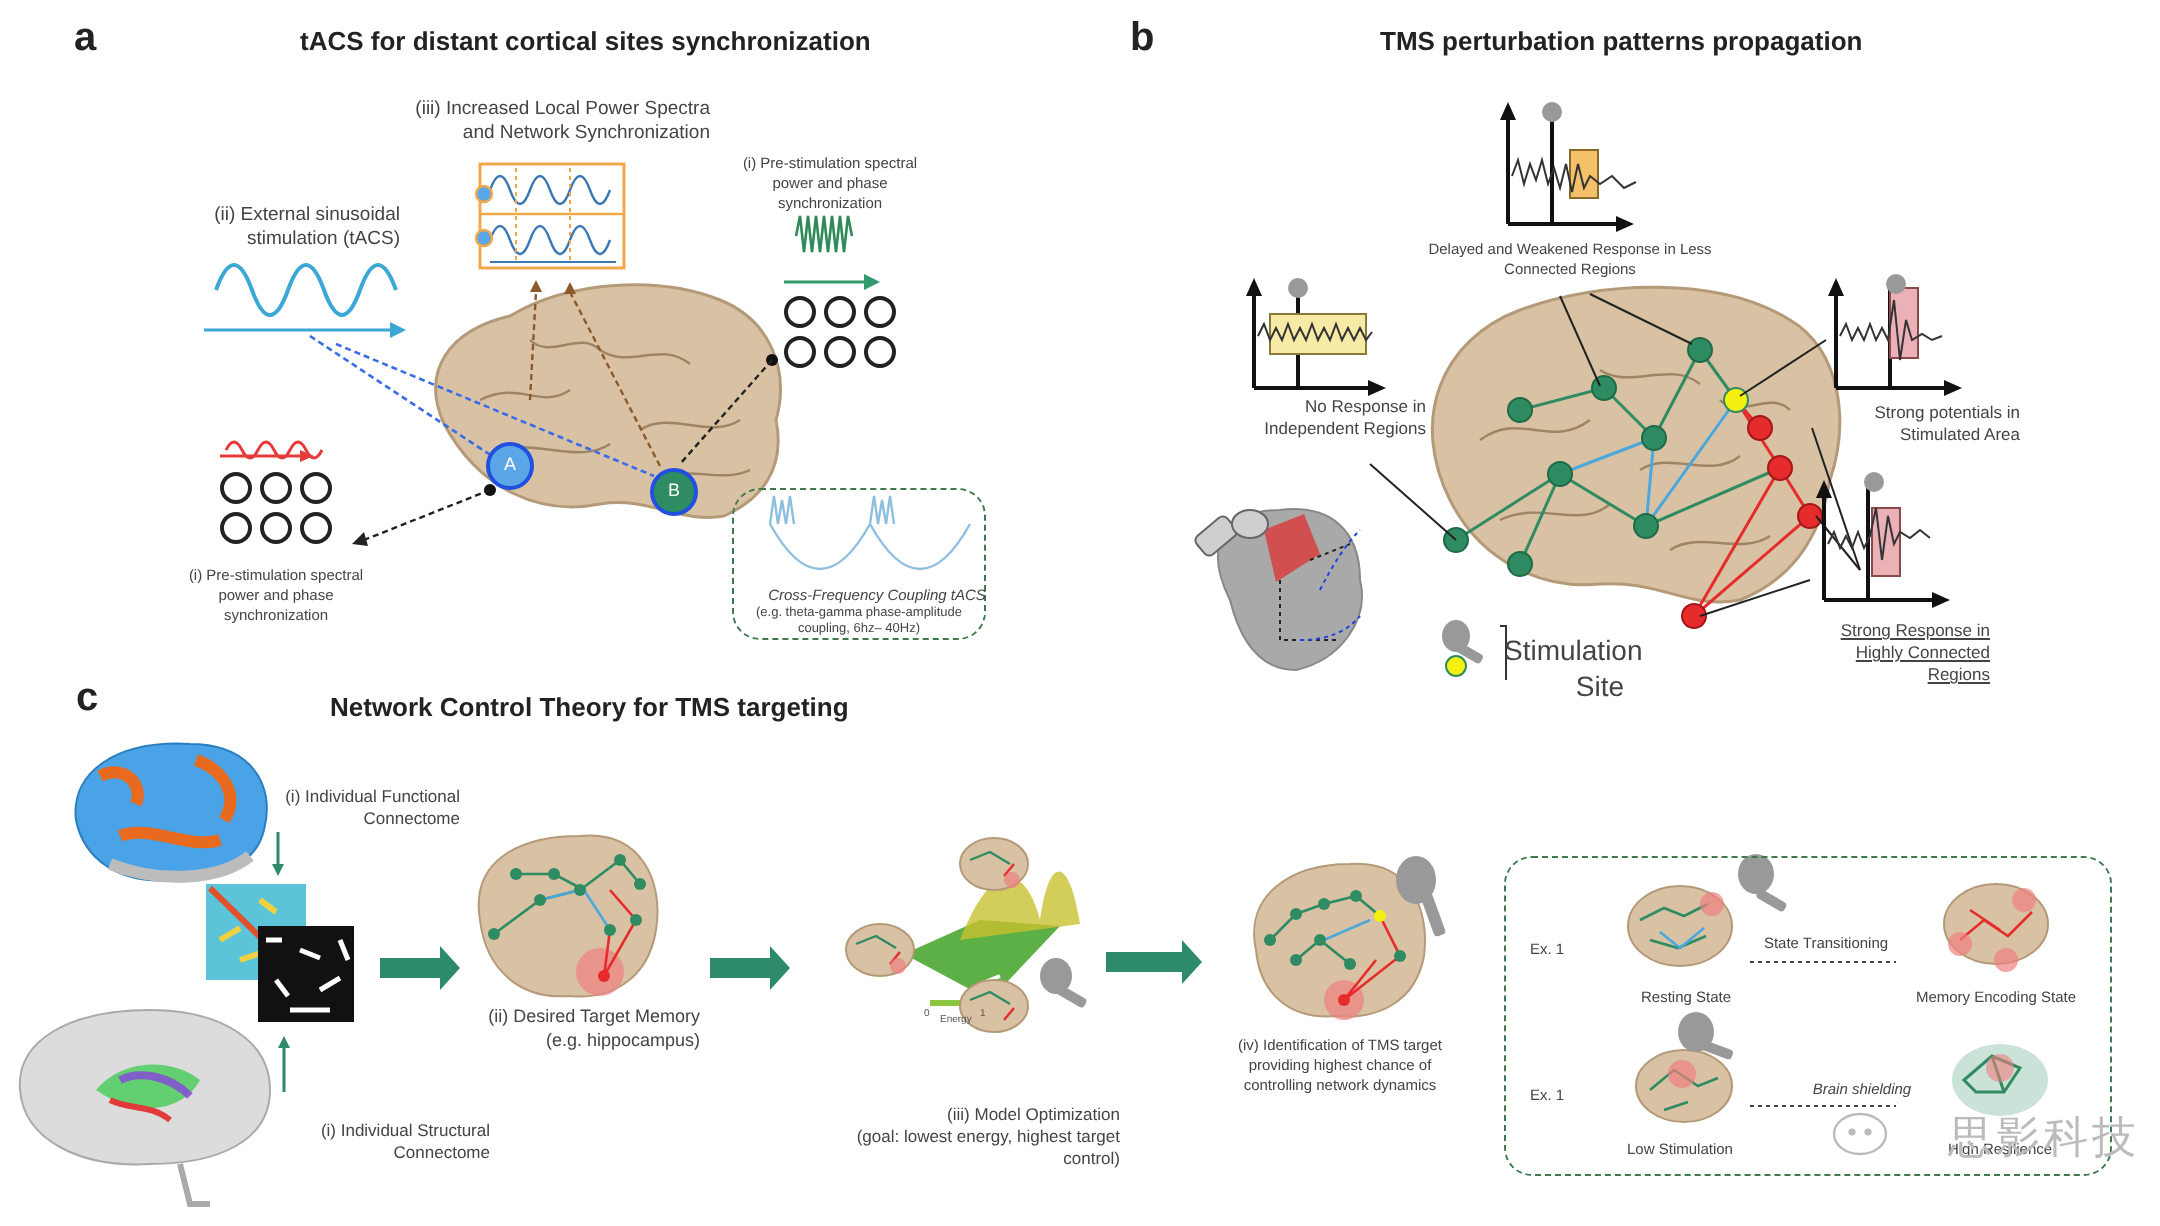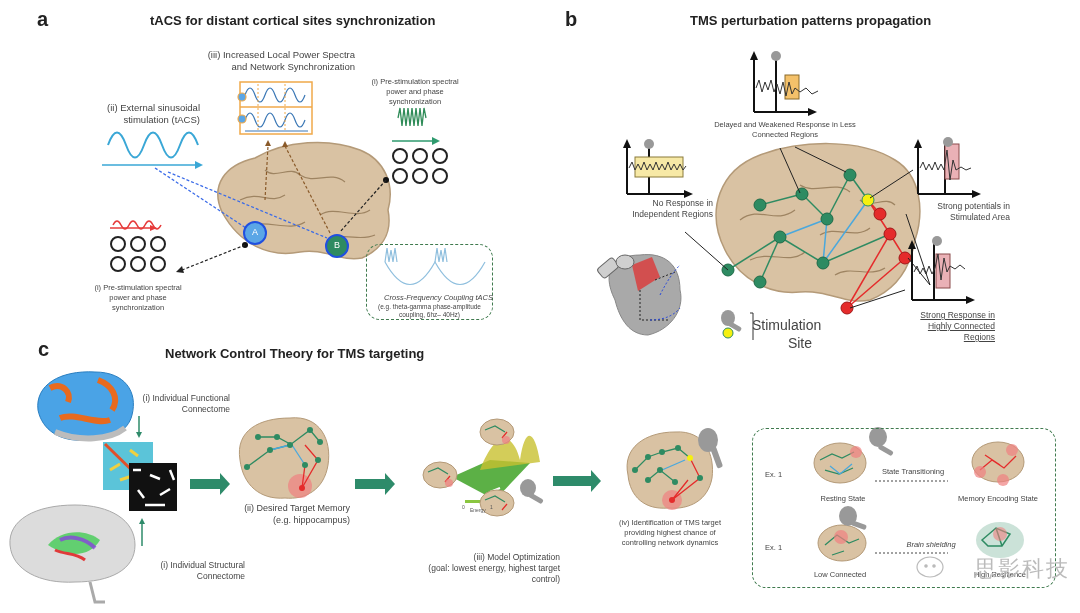--- a/index.html
+++ b/index.html
@@ -433,17 +433,17 @@
   <div>providing highest chance of</div>
   <div>controlling network dynamics</div>
 </div>
 
 <div class="dashed-box" style="left:752px;top:428px;width:302px;height:158px;"></div>
 <div class="abs lbl-sm" style="left:765px;top:470px;">Ex. 1</div>
 <div class="abs lbl-sm" style="left:808px;top:494px;width:70px;">Resting State</div>
 <div class="abs lbl-sm" style="left:873px;top:467px;width:80px;text-align:center;">State Transitioning</div>
 <div class="abs lbl-sm" style="left:948px;top:494px;width:100px;">Memory Encoding State</div>
 <div class="abs lbl-sm" style="left:765px;top:543px;">Ex. 1</div>
-<div class="abs lbl-sm" style="left:805px;top:570px;width:70px;">Low Connected</div>
+<div class="abs lbl-sm" style="left:805px;top:570px;width:70px;">Low Stimulation</div>
 <div class="abs lbl-sm ital" style="left:873px;top:540px;width:80px;">Brain shielding</div>
 <div class="abs lbl-sm" style="left:960px;top:570px;width:80px;">High Resilience</div>
 
 <div class="abs watermark" style="left:948px;top:554px;">思影科技</div>
 
 </body></html>

